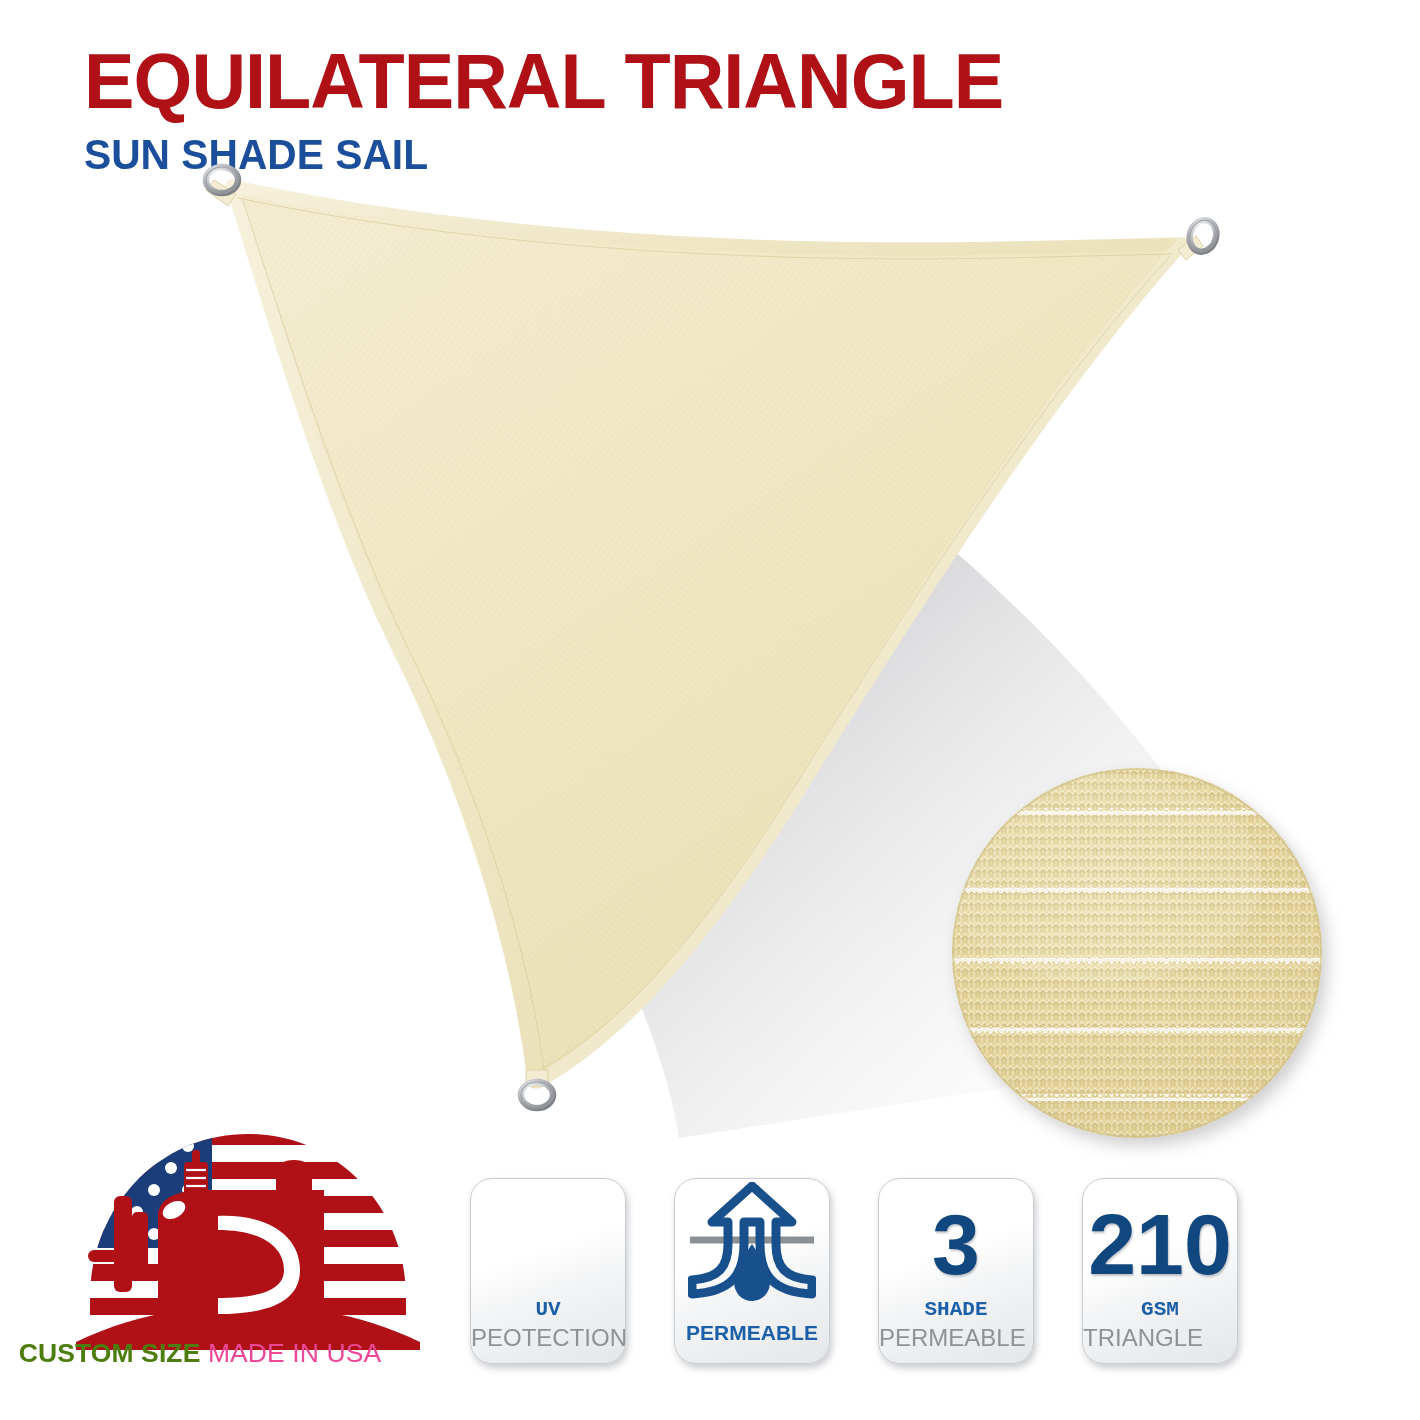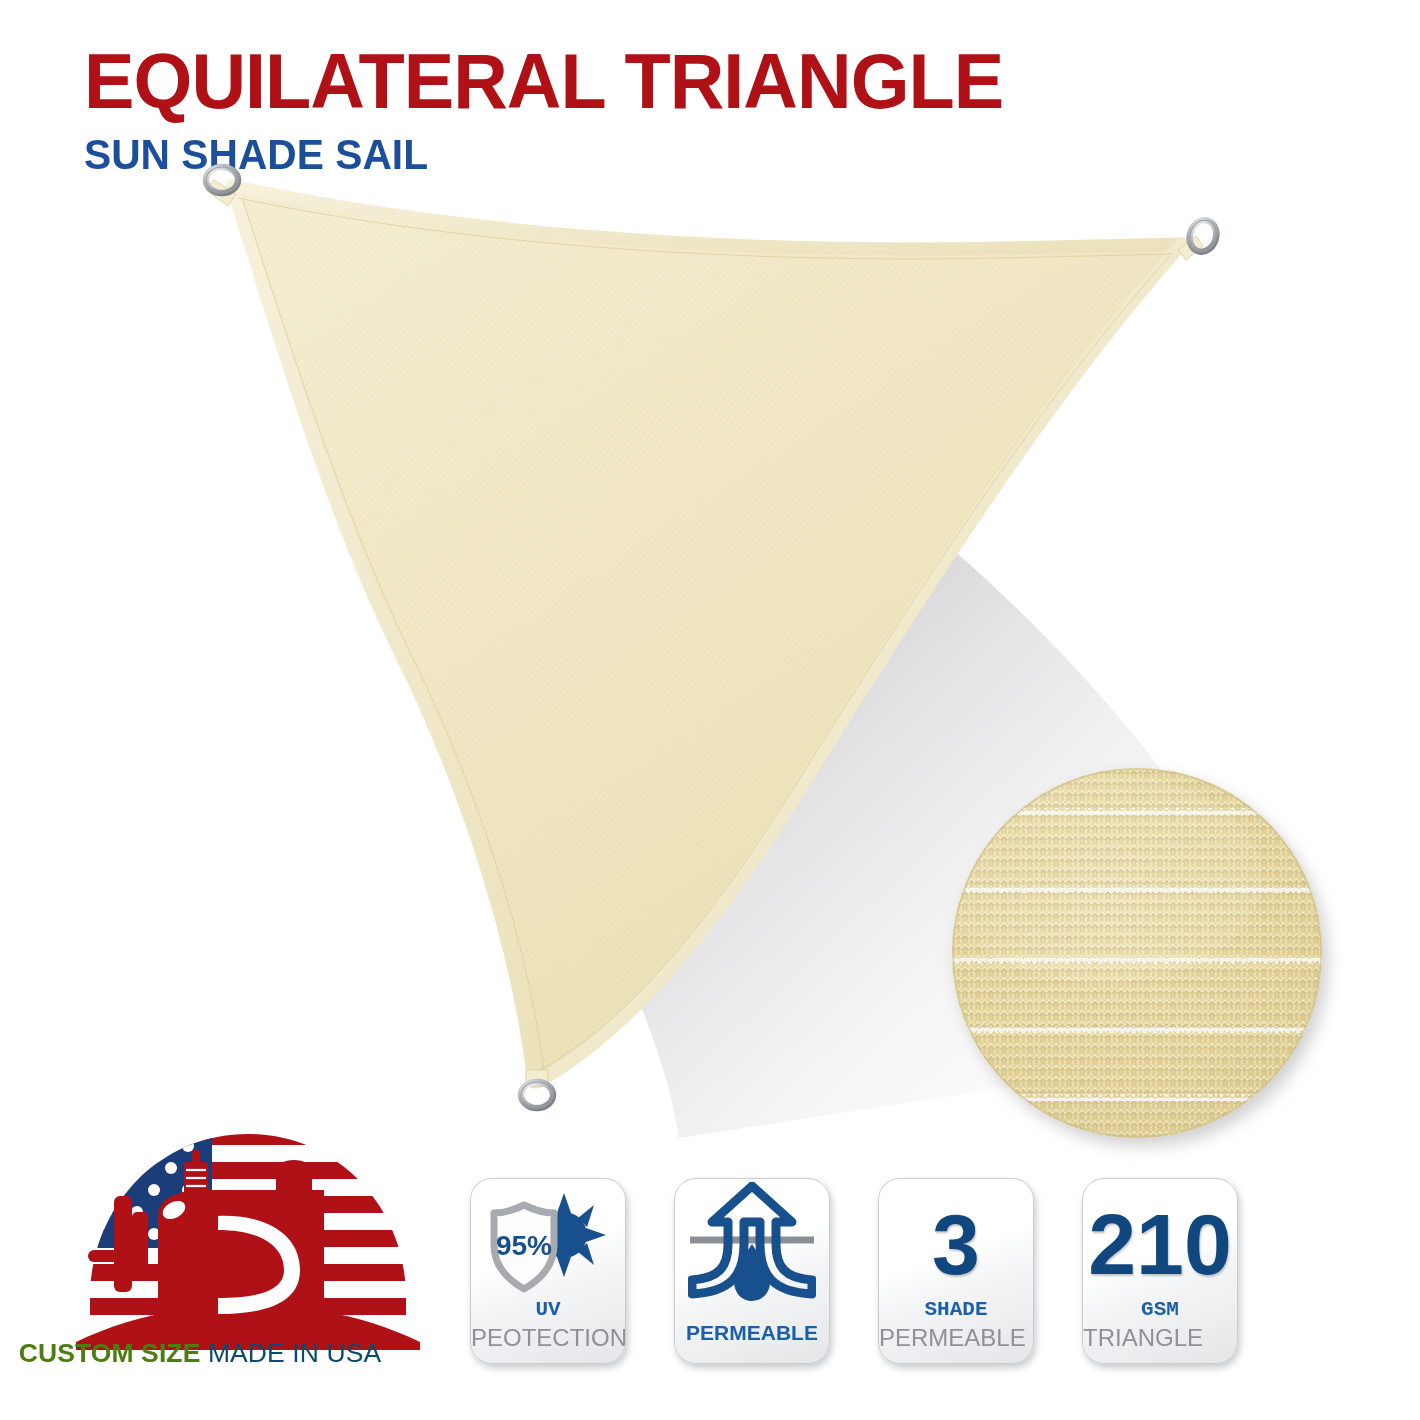--- a/index.html
+++ b/index.html
@@ -40,21 +40,21 @@
 
   
   #usa-logo { position:absolute; left:62px; top:1128px; width:372px; height:270px; }
   #usa-logo svg { position:absolute; left:0; top:0; }
   #usa-caption {
     position:absolute; left:0; top:1338px; width:400px;
     text-align:center; white-space:nowrap;
     font-size:26.5px; font-weight:bold; letter-spacing:0.1px;
   }
   #usa-caption .red { color:#4d7c0f; }
-  #usa-caption .navy { color:#0c4a6e; font-weight:normal; }
+  #usa-caption .navy { color:#ec4899; font-weight:normal; }
 
   
   #badges { position:absolute; left:470px; top:1178px; display:flex; gap:48px; }
   .badge {
     position:relative; width:156px; height:186px;
     border-radius:22px;
     background:linear-gradient(160deg,#ffffff 0%,#ffffff 40%,#f4f5f6 58%,#e4e6e8 100%);
     border:1px solid #c9ccd0;
     box-shadow:2px 4px 7px rgba(120,125,132,0.40);
     overflow:hidden;
@@ -281,41 +281,20 @@
     </g>
   </svg>
 </div>
 <div id="usa-caption">
   <span class="red">CUSTOM SIZE</span><span>&nbsp;</span><span class="navy">MADE IN USA</span>
 </div>
 
 <div id="badges">
 
   <div class="badge uv">
-    <div class="bicon">
-      <svg width="124" height="104" viewBox="0 0 124 104">
-
-        <g fill="#17508c">
-          <circle cx="78" cy="44" r="23"></circle>
-          <polygon points="78,2 71,22 85,22"></polygon>
-          <polygon points="78,86 71,66 85,66"></polygon>
-          <polygon points="120,44 100,37 100,51"></polygon>
-          <polygon points="36,44 56,37 56,51"></polygon>
-          <polygon points="108,14 92,27 101,36"></polygon>
-          <polygon points="48,74 64,61 55,52"></polygon>
-          <polygon points="108,74 92,61 101,52"></polygon>
-          <polygon points="48,14 64,27 55,36"></polygon>
-        </g>
-
-        <g>
-          <path d="M 38 14 C 26 20 14 22 8 22 L 8 54 C 8 76 24 90 38 98 C 52 90 68 76 68 54 L 68 22 C 62 22 50 20 38 14 Z" fill="#fdfdfe" stroke="#a7abaf" stroke-width="7" stroke-linejoin="round"></path>
-          <text x="38" y="64" text-anchor="middle" font-family="Liberation Sans, sans-serif" font-size="28" font-weight="bold" fill="#17508c">95%</text>
-        </g>
-      </svg>
-    </div>
     <div class="lbl1">UV</div>
     <div class="lbl2">PEOTECTION</div>
   </div>
 
   <div class="badge permeable">
     <div class="bicon">
       <svg width="128" height="122" viewBox="0 0 128 122">
 
         <line x1="2" y1="58" x2="126" y2="58" stroke="#8b8f96" stroke-width="7"></line>
 

